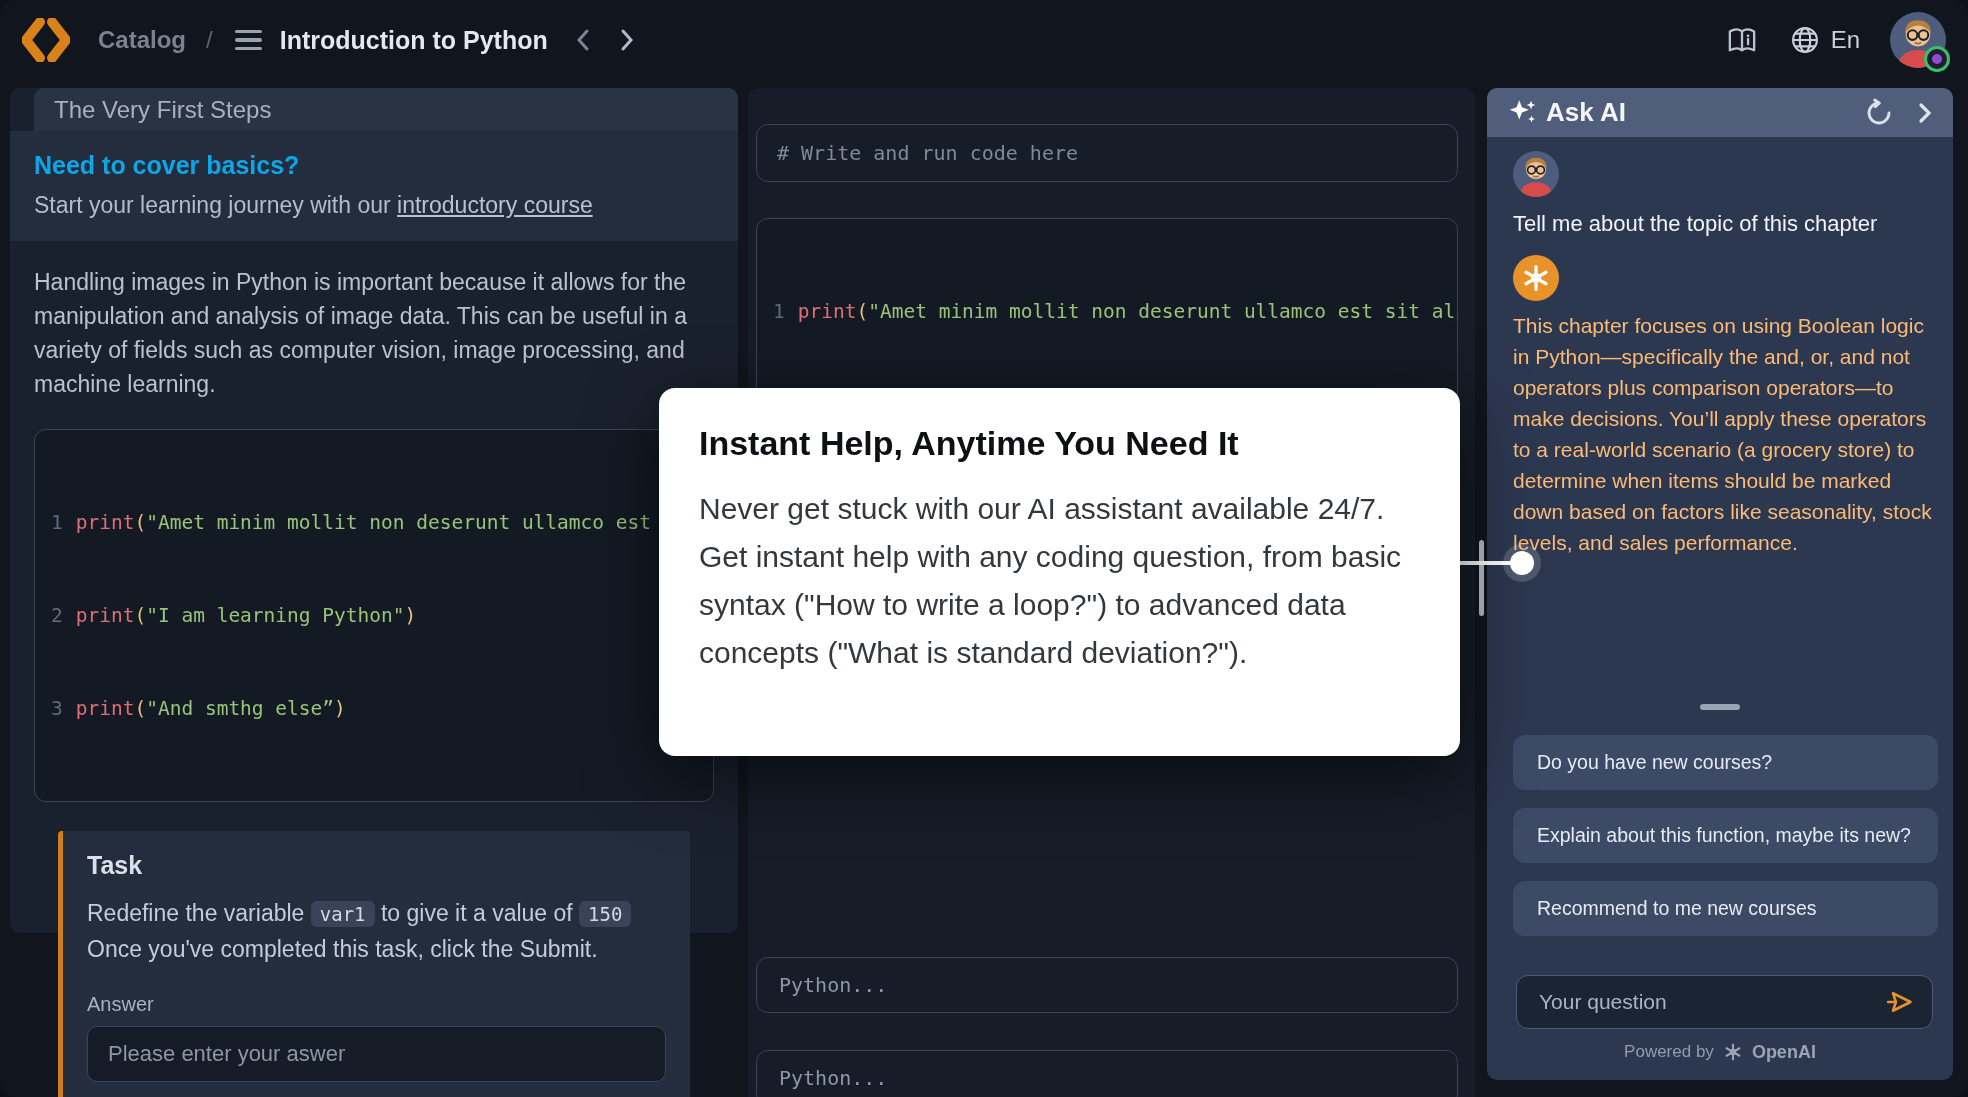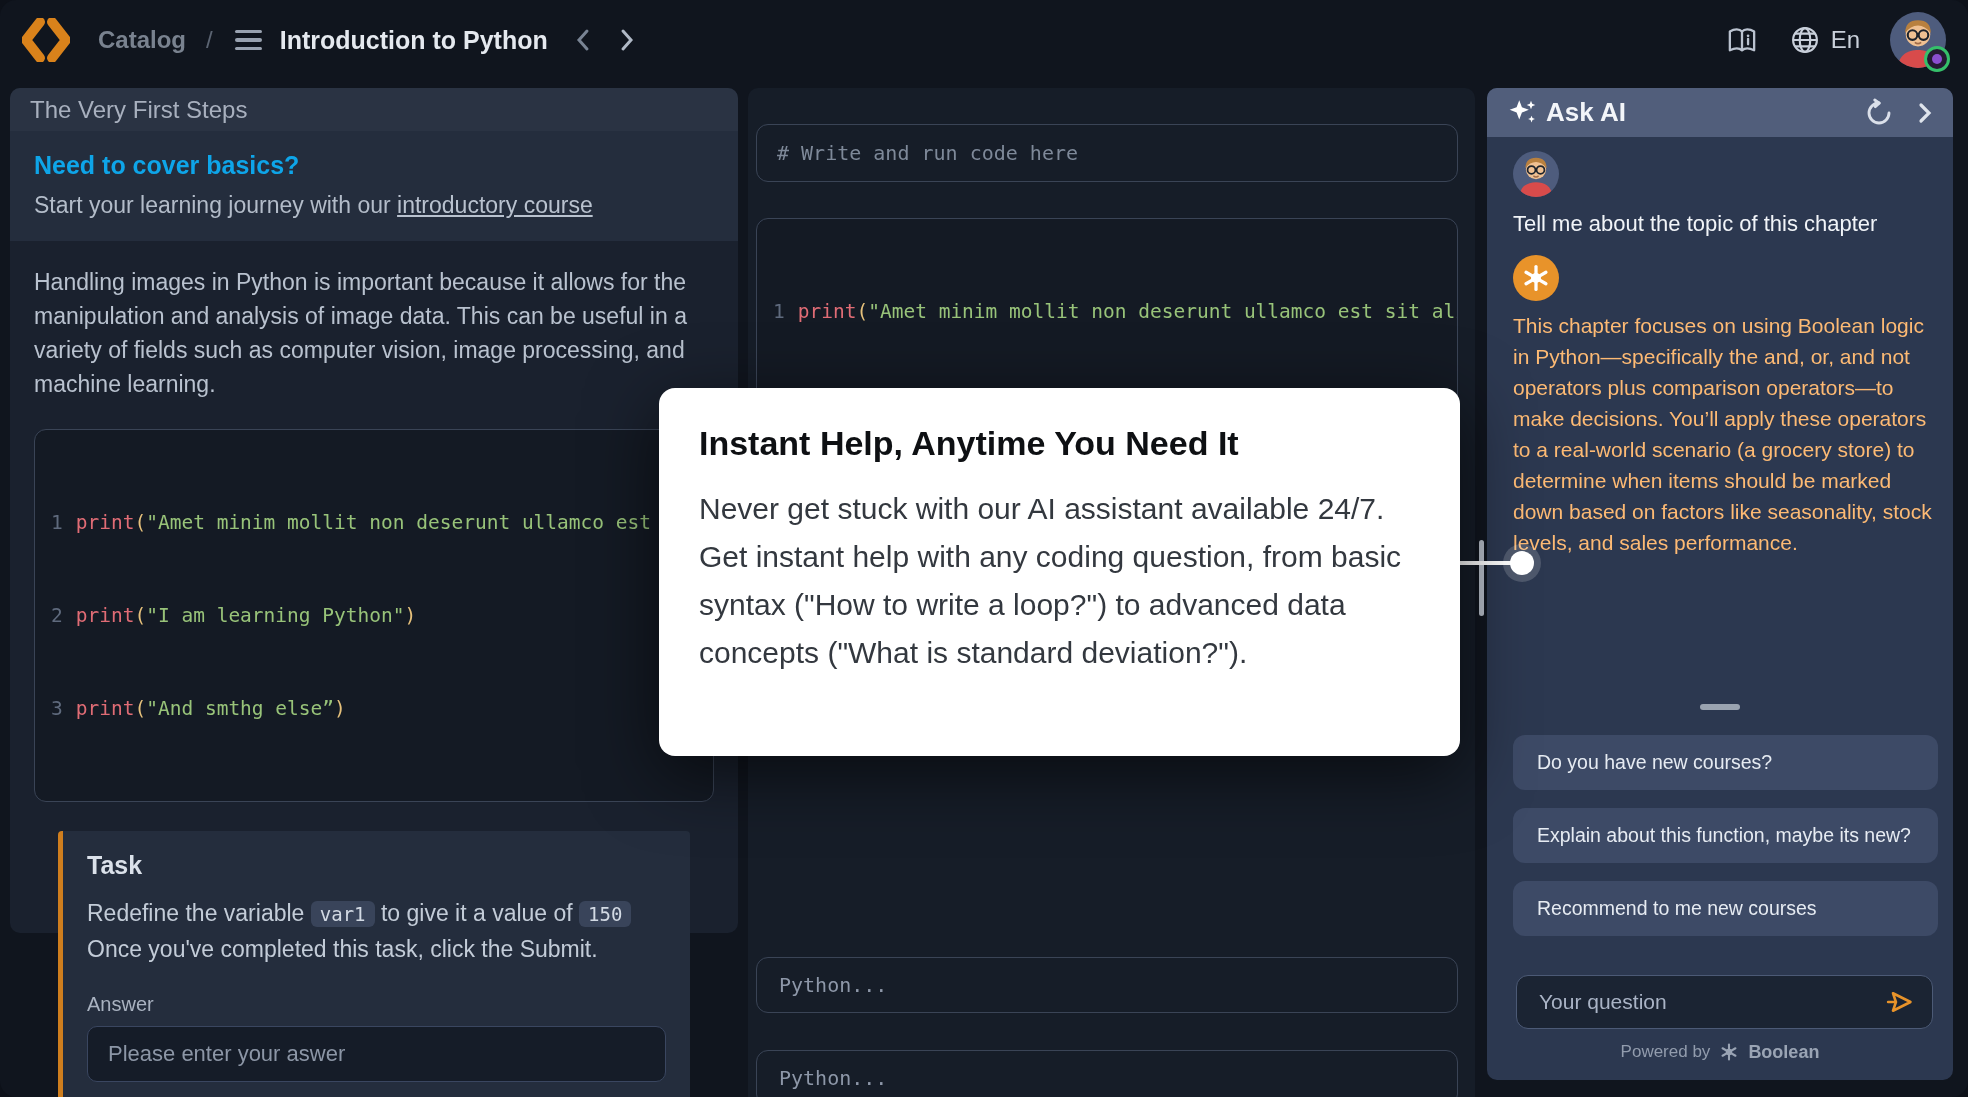--- a/index.html
+++ b/index.html
@@ -23,21 +23,21 @@
   .avatar-badge{position:absolute;right:-4px;bottom:-4px;width:26px;height:26px;border-radius:50%;
     background:#241b33;border:3px solid #35c06a;display:flex;align-items:center;justify-content:center;}
   .avatar-badge i{width:10px;height:10px;border-radius:50%;background:#8a4fd0;}
 
   
   .panel{position:absolute;border-radius:10px;}
   .panel-left{left:10px;top:88px;width:728px;height:845px;background:#1a212e;}
   .panel-mid{left:748px;top:88px;width:727px;height:1009px;background:#161d28;border-radius:10px 10px 0 0;}
   .panel-right{left:1487px;top:88px;width:466px;height:992px;background:#2c3850;}
 
-  .phead{height:43px;display:flex;align-items:center;padding:6px 20px;border-radius:10px 10px 0 0;}
+  .phead{height:43px;display:flex;align-items:center;padding:6px 20px;border-radius:10px 10px 0 0;margin-left:24px;}
   .lp-head{background:#2a3343;color:#a8b0be;font-size:24px;}
   .mp-head{background:#2d3645;gap:14px;}
 
   
   .lp-basics{background:#242d3d;padding:20px 24px 22px;}
   .lp-basics h3{margin:0 0 12px;font-size:25px;font-weight:700;color:#0ea5e9;}
   .lp-basics p{margin:0;font-size:23px;color:#b3bcc9;}
   .lp-basics a{color:#b9c2cf;text-decoration:underline;cursor:pointer;}
   .lp-body{padding:24px;}
   .lp-para{margin:0;font-size:23px;line-height:34px;color:#b9c2cf;width:690px;}
@@ -276,21 +276,21 @@
           <path d="M7 4.5 L22 12 L7 19.5 L9.5 12 Z"></path>
           <path d="M9.5 12 H2.8" stroke-linecap="round"></path>
         </svg>
       </button>
     </div>
     <div class="rp-powered">
       <span>Powered by</span>
       <svg width="22" height="22" viewBox="0 0 48 48" style="color:#9aa4b4">
           <use href="#sym-openai"></use>
         </svg>
-      <b>Boolean</b>
+      <b>OpenAI</b>
     </div>
   </section>
 
   <div class="conn-line"></div>
   <div class="conn-dot"></div>
   <div class="scroll-thumb"></div>
 
   <div class="tooltip">
     <h2>Instant Help, Anytime You Need It</h2>
     <p>Never get stuck with our AI assistant available 24/7. Get instant help with any coding question, from basic syntax ("How to write a loop?") to advanced data concepts ("What is standard deviation?").</p>

